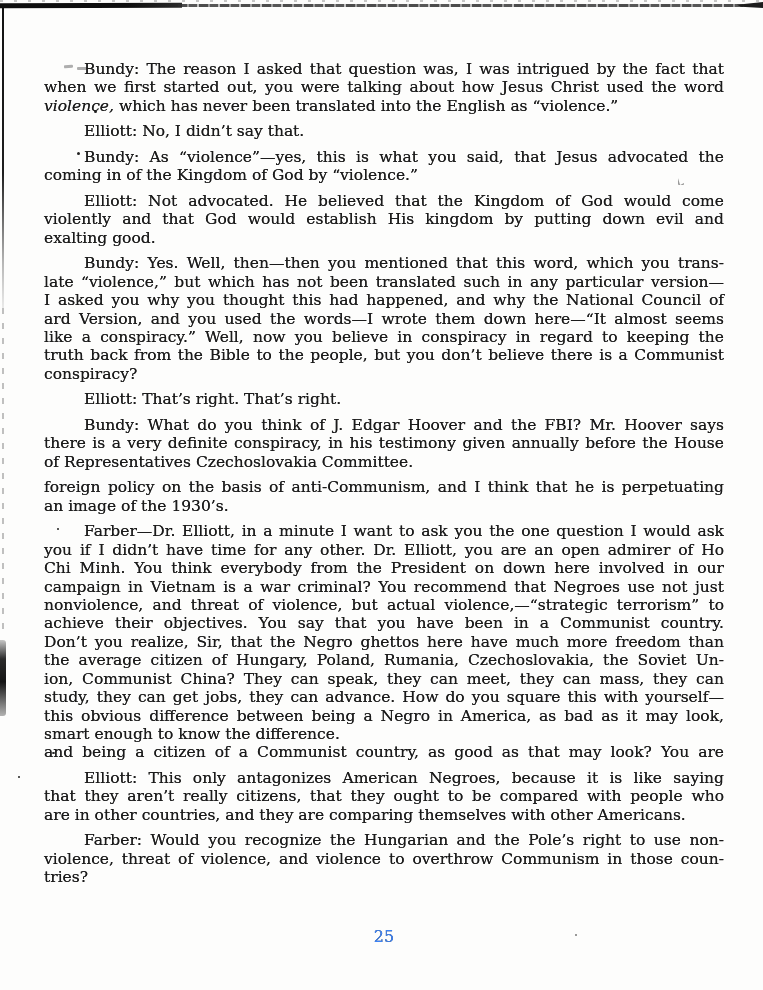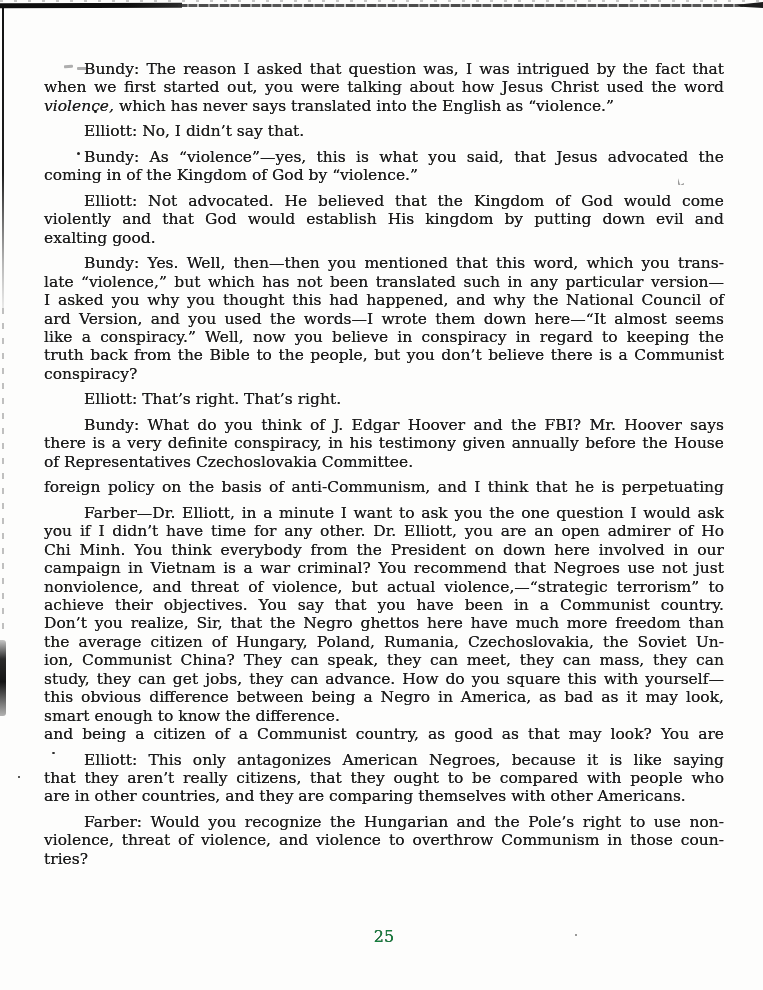--- a/index.html
+++ b/index.html
@@ -65,21 +65,21 @@
   .para { margin: 0 0 7.2px 0; }
   .line { text-align: justify; text-align-last: justify; }
   .line.last { text-align-last: left; }
   .line.first { text-indent: 40px; }
   .line em { }
 
   .page-number {
     position: absolute; left: 44px; top: 927px; width: 680px;
     text-align: center;
     font-size: 16px;
-    color: #15803d;
+    color: #3b82f6;
     text-shadow: 0 0 0.6px rgba(25,25,25,0.85);
   }
 </style>
 </head>
 <body>
 
 <div class="page">
 
   <div class="top-edge">
     <div class="dots"></div>
@@ -98,21 +98,21 @@
   <div class="speck" style="left:18px; top:776px; width:2px; height:2px;"></div>
   <div class="speck" style="left:575px; top:934px; width:2px; height:2px; background:#777;"></div>
   <div class="pencil" style="left:64px; top:65px; width:9px; height:3px; transform:rotate(-6deg);"></div>
   <div class="pencil" style="left:77px; top:67px; width:11px; height:3px;"></div>
   <div class="pencil" style="left:678px; top:178px; width:6px; height:7px; background:#9a9a9a; clip-path:polygon(0 0, 35% 100%, 100% 70%, 100% 100%, 0 100%);"></div>
 
   <div class="body-text" id="document-body">
       <div class="para">
         <div class="line first"><span>Bundy: The reason I asked that question was, I was intrigued by the fact that</span></div>
         <div class="line"><span>when we first started out, you were talking about how Jesus Christ used the word</span></div>
-        <div class="line last"><em>violence,</em><span> which has never says translated into the English as “violence.”</span></div>
+        <div class="line last"><em>violence,</em><span> which has never been translated into the English as “violence.”</span></div>
       </div>
       <div class="para">
         <div class="line first last"><span>Elliott: No, I didn’t say that.</span></div>
       </div>
       <div class="para">
         <div class="line first"><span>Bundy: As “violence”—yes, this is what you said, that Jesus advocated the</span></div>
         <div class="line last"><span>coming in of the Kingdom of God by “violence.”</span></div>
       </div>
       <div class="para">
         <div class="line first"><span>Elliott: Not advocated. He believed that the Kingdom of God would come</span></div>
@@ -131,20 +131,21 @@
       <div class="para">
         <div class="line first last"><span>Elliott: That’s right. That’s right.</span></div>
       </div>
       <div class="para">
         <div class="line first"><span>Bundy: What do you think of J. Edgar Hoover and the FBI? Mr. Hoover says</span></div>
         <div class="line"><span>there is a very definite conspiracy, in his testimony given annually before the House</span></div>
         <div class="line last"><span>of Representatives Czechoslovakia Committee.</span></div>
       </div>
       <div class="para">
         <div class="line"><span>foreign policy on the basis of anti-Communism, and I think that he is perpetuating</span></div>
+        <div class="line last"><span>an image of the 1930’s.</span></div>
       </div>
       <div class="para">
         <div class="line first"><span>Farber—Dr. Elliott, in a minute I want to ask you the one question I would ask</span></div>
         <div class="line"><span>you if I didn’t have time for any other. Dr. Elliott, you are an open admirer of Ho</span></div>
         <div class="line"><span>Chi Minh. You think everybody from the President on down here involved in our</span></div>
         <div class="line"><span>campaign in Vietnam is a war criminal? You recommend that Negroes use not just</span></div>
         <div class="line"><span>nonviolence, and threat of violence, but actual violence,—“strategic terrorism” to</span></div>
         <div class="line"><span>achieve their objectives. You say that you have been in a Communist country.</span></div>
         <div class="line"><span>Don’t you realize, Sir, that the Negro ghettos here have much more freedom than</span></div>
         <div class="line"><span>the average citizen of Hungary, Poland, Rumania, Czechoslovakia, the Soviet Un-</span></div>

